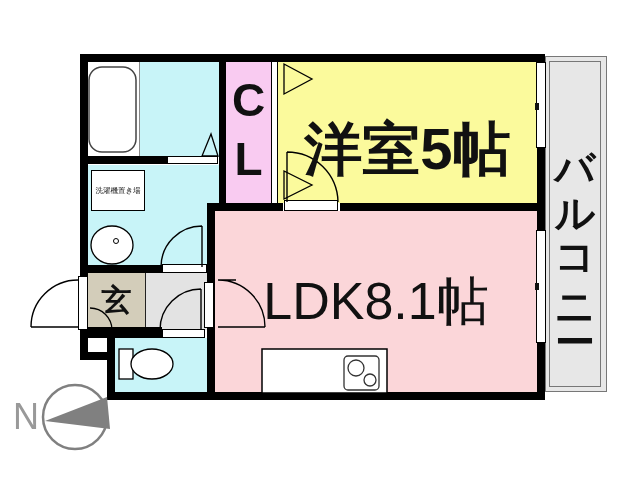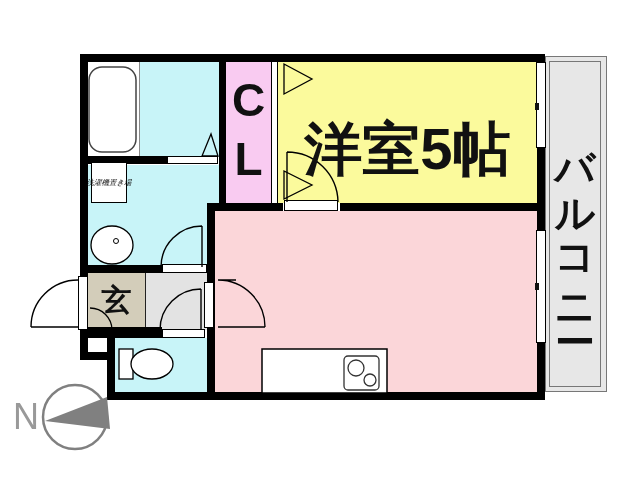--- a/index.html
+++ b/index.html
@@ -29,22 +29,22 @@
   .balcony-inner{position:absolute;left:549px;top:61px;width:52px;height:326px;border:1.5px solid #777;}
   
   .lbl{position:absolute;color:#111;display:flex;align-items:center;justify-content:center;white-space:nowrap;}
   .lbl-western{left:278px;top:76px;width:259px;height:141px;font-size:58px;font-weight:600;padding-top:6px;}
   .lbl-ldk{left:215px;top:211px;width:322px;height:181px;font-size:52px;font-weight:500;}
   .lbl-cl{left:224px;top:62px;width:49px;height:141px;font-size:46px;font-weight:700;
           writing-mode:vertical-rl;text-orientation:upright;letter-spacing:7px;}
   .lbl-balcony{left:545px;top:56px;width:62px;height:336px;font-size:40px;font-weight:600;
                writing-mode:vertical-rl;letter-spacing:4px;}
   .lbl-genkan{left:88px;top:273px;width:57px;height:54px;font-size:30px;font-weight:600;}
-  .lbl-laundry{left:91px;top:162px;width:36px;height:41px;font-size:7.5px;font-weight:400;
-               background:#fff;border:1.5px solid #000;font-style:italic;}
+  .lbl-laundry{left:91px;top:170px;width:54px;height:41px;font-size:7.5px;font-weight:400;
+               background:#fff;border:1.5px solid #000;}
   .lbl-n{left:10px;top:396px;width:32px;height:42px;font-size:36px;color:#999;font-weight:400;}
   svg.overlay{position:absolute;left:0;top:0;pointer-events:none;}
 </style>
 </head>
 <body>
 
 <div id="plan">
 
   <div class="room bathroom"></div>
   <div class="room tubroom"></div>
@@ -118,19 +118,20 @@
     <circle cx="370" cy="380" r="6" fill="#fff" stroke="#333" stroke-width="1.3"></circle>
 
     <rect x="535" y="103" width="4" height="7" fill="#111"></rect>
     <rect x="535" y="283" width="4" height="7" fill="#111"></rect>
 
     <circle cx="75" cy="417" r="32" fill="#fff" stroke="#808080" stroke-width="2.5"></circle>
     <polygon points="45,421 107,397 110,429" fill="#808080"></polygon>
   </svg>
 
   <div class="lbl lbl-western">洋室5帖</div>
+  <div class="lbl lbl-ldk">LDK8.1帖</div>
   <div class="lbl lbl-cl">CL</div>
   <div class="lbl lbl-balcony">バルコニー</div>
   <div class="lbl lbl-genkan">玄</div>
   <div class="lbl lbl-laundry">洗濯機置き場</div>
   <div class="lbl lbl-n">N</div>
 
 </div>
 
 </body></html>

